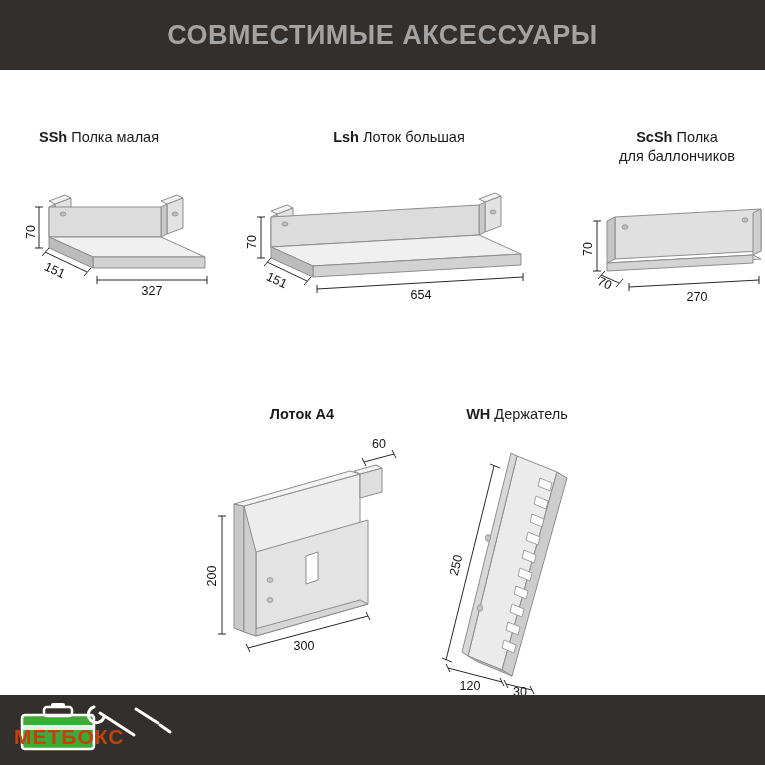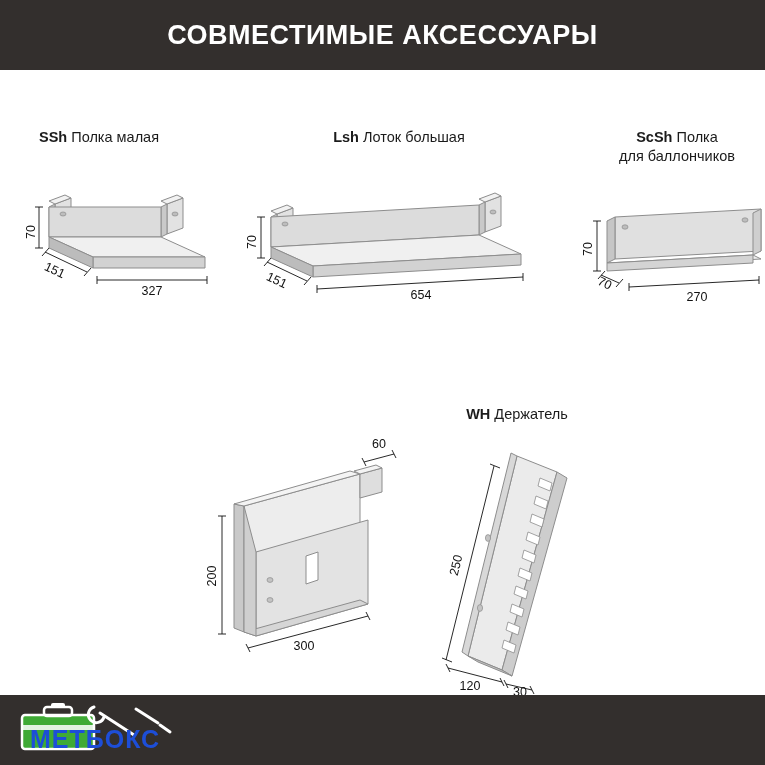--- a/index.html
+++ b/index.html
@@ -20,21 +20,21 @@
     position: absolute;
     left: 0; top: 0;
     width: 765px;
     height: 70px;
     background: #332f2d;
     display: flex;
     align-items: center;
     justify-content: center;
   }
   .header-title {
-    color: #ffffff;
+    color: #a3a3a3;
     font-size: 27px;
     font-weight: bold;
     letter-spacing: 0.5px;
     font-family: "Liberation Sans", sans-serif;
   }
 
   
   .canvas {
     position: absolute;
     left: 17px; top: 70px;
@@ -79,24 +79,24 @@
     background: #332f2d;
   }
   .logo {
     position: absolute;
     left: 8px; top: 701px;
     width: 180px;
     height: 58px;
   }
   .logo-text {
     position: absolute;
-    left: 30px;
+    left: 14px;
     top: 725px;
-    color: #1d4ed8;
-    font-size: 25px;
+    color: #c2410c;
+    font-size: 21px;
     font-weight: bold;
     letter-spacing: 1px;
     font-family: "Liberation Sans", sans-serif;
   }
 </style>
 </head>
 <body>
 
 <div class="header">
   <div class="header-title">СОВМЕСТИМЫЕ АКСЕССУАРЫ</div>
@@ -253,20 +253,26 @@
 
       <g stroke="#111" stroke-width="0.9" fill="none">
         <line x1="52" y1="92" x2="182" y2="85"></line>
         <line x1="52" y1="88" x2="52" y2="96"></line>
         <line x1="182" y1="81" x2="182" y2="89"></line>
       </g>
       <text class="dimtxt" x="120" y="106" text-anchor="middle">270</text>
     </svg>
   </div>
 
+  <div class="item" style="left:185px; top:335px; width:200px;">
+    <div class="item-caption cap-center">
+      <b>Лоток</b>
+      <b>А4</b>
+    </div>
+  </div>
 
   <div class="fig" style="left:175px; top:378px;">
     <svg width="230" height="240" viewBox="0 0 230 240">
       <g stroke="#8d8d8d" stroke-width="1">
 
         <path d="M52,58 L168,26 L168,152 L52,184 Z" fill="#ededed"></path>
 
         <path d="M52,58 L52,184 L42,180 L42,56 Z" fill="#c9c9c9"></path>
         <path d="M42,56 L52,58 L168,26 L158,23 Z" fill="#f4f4f4"></path>
 

